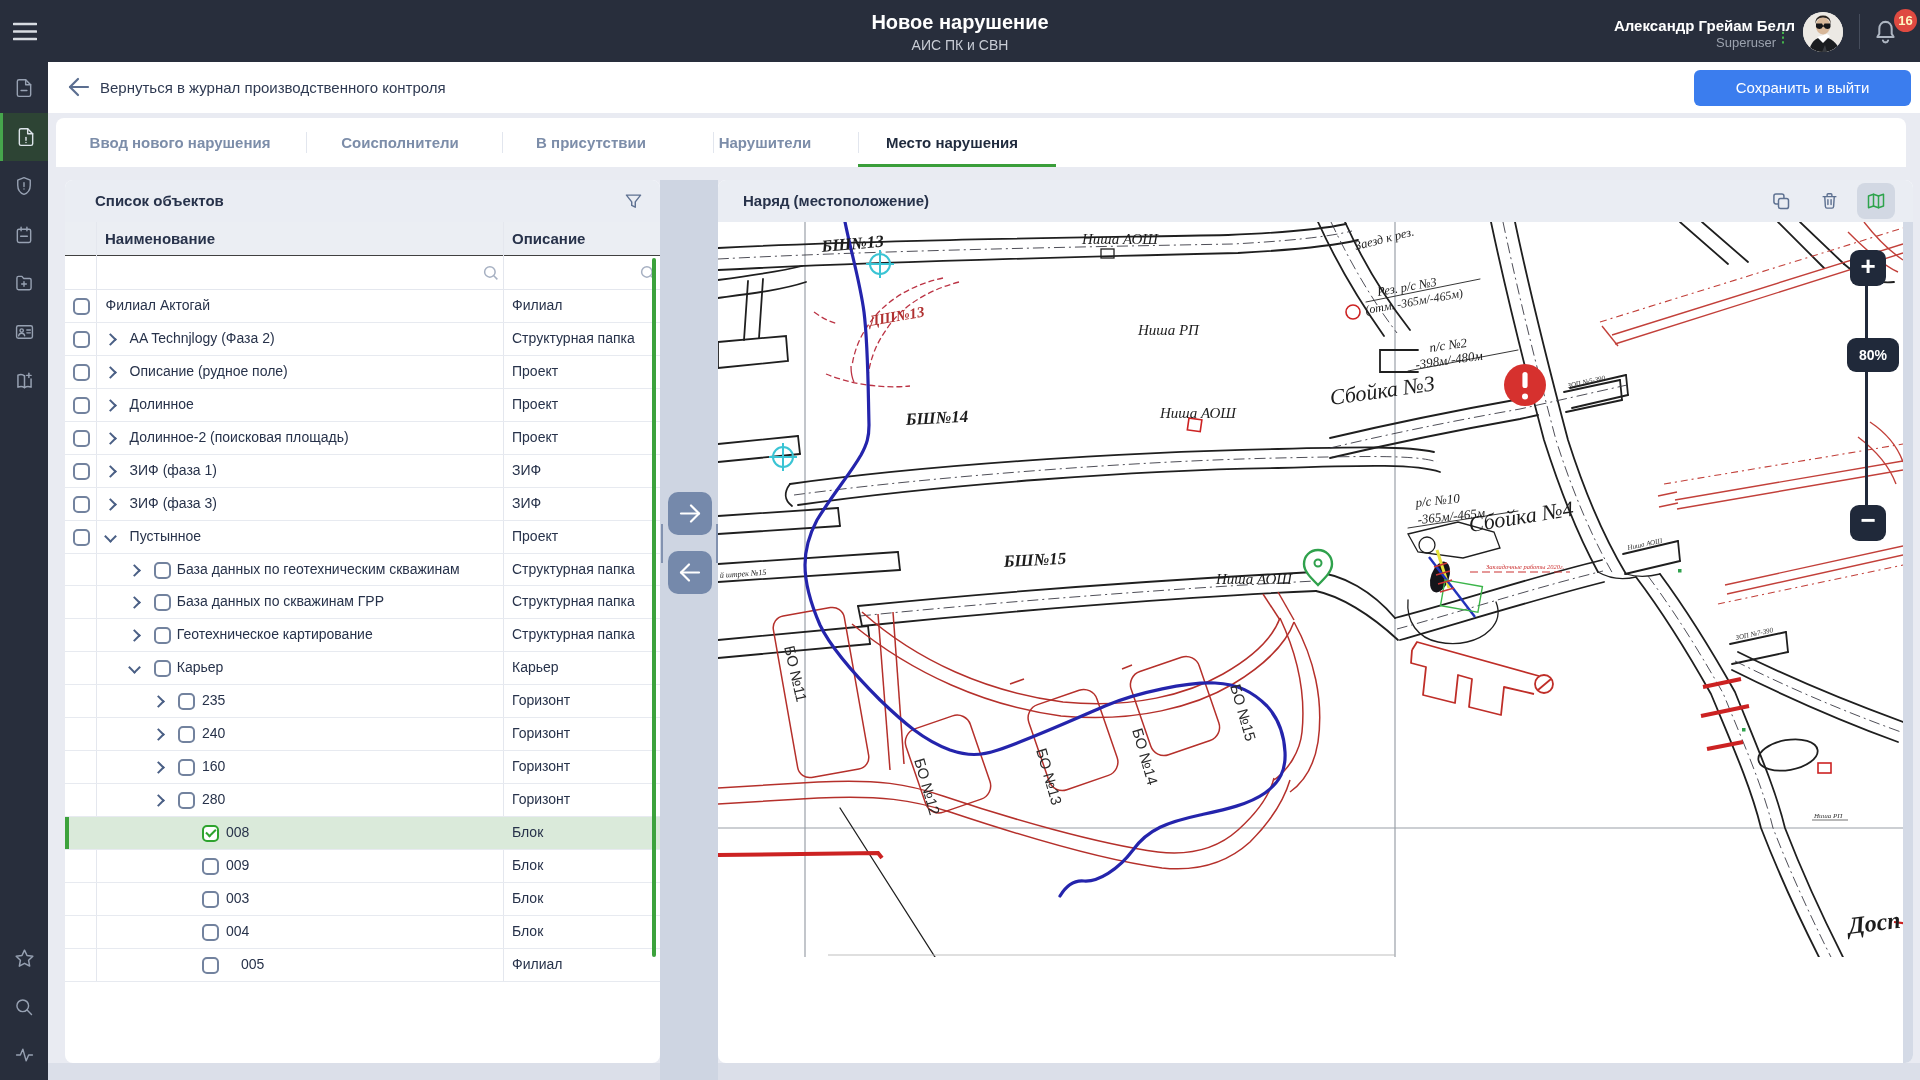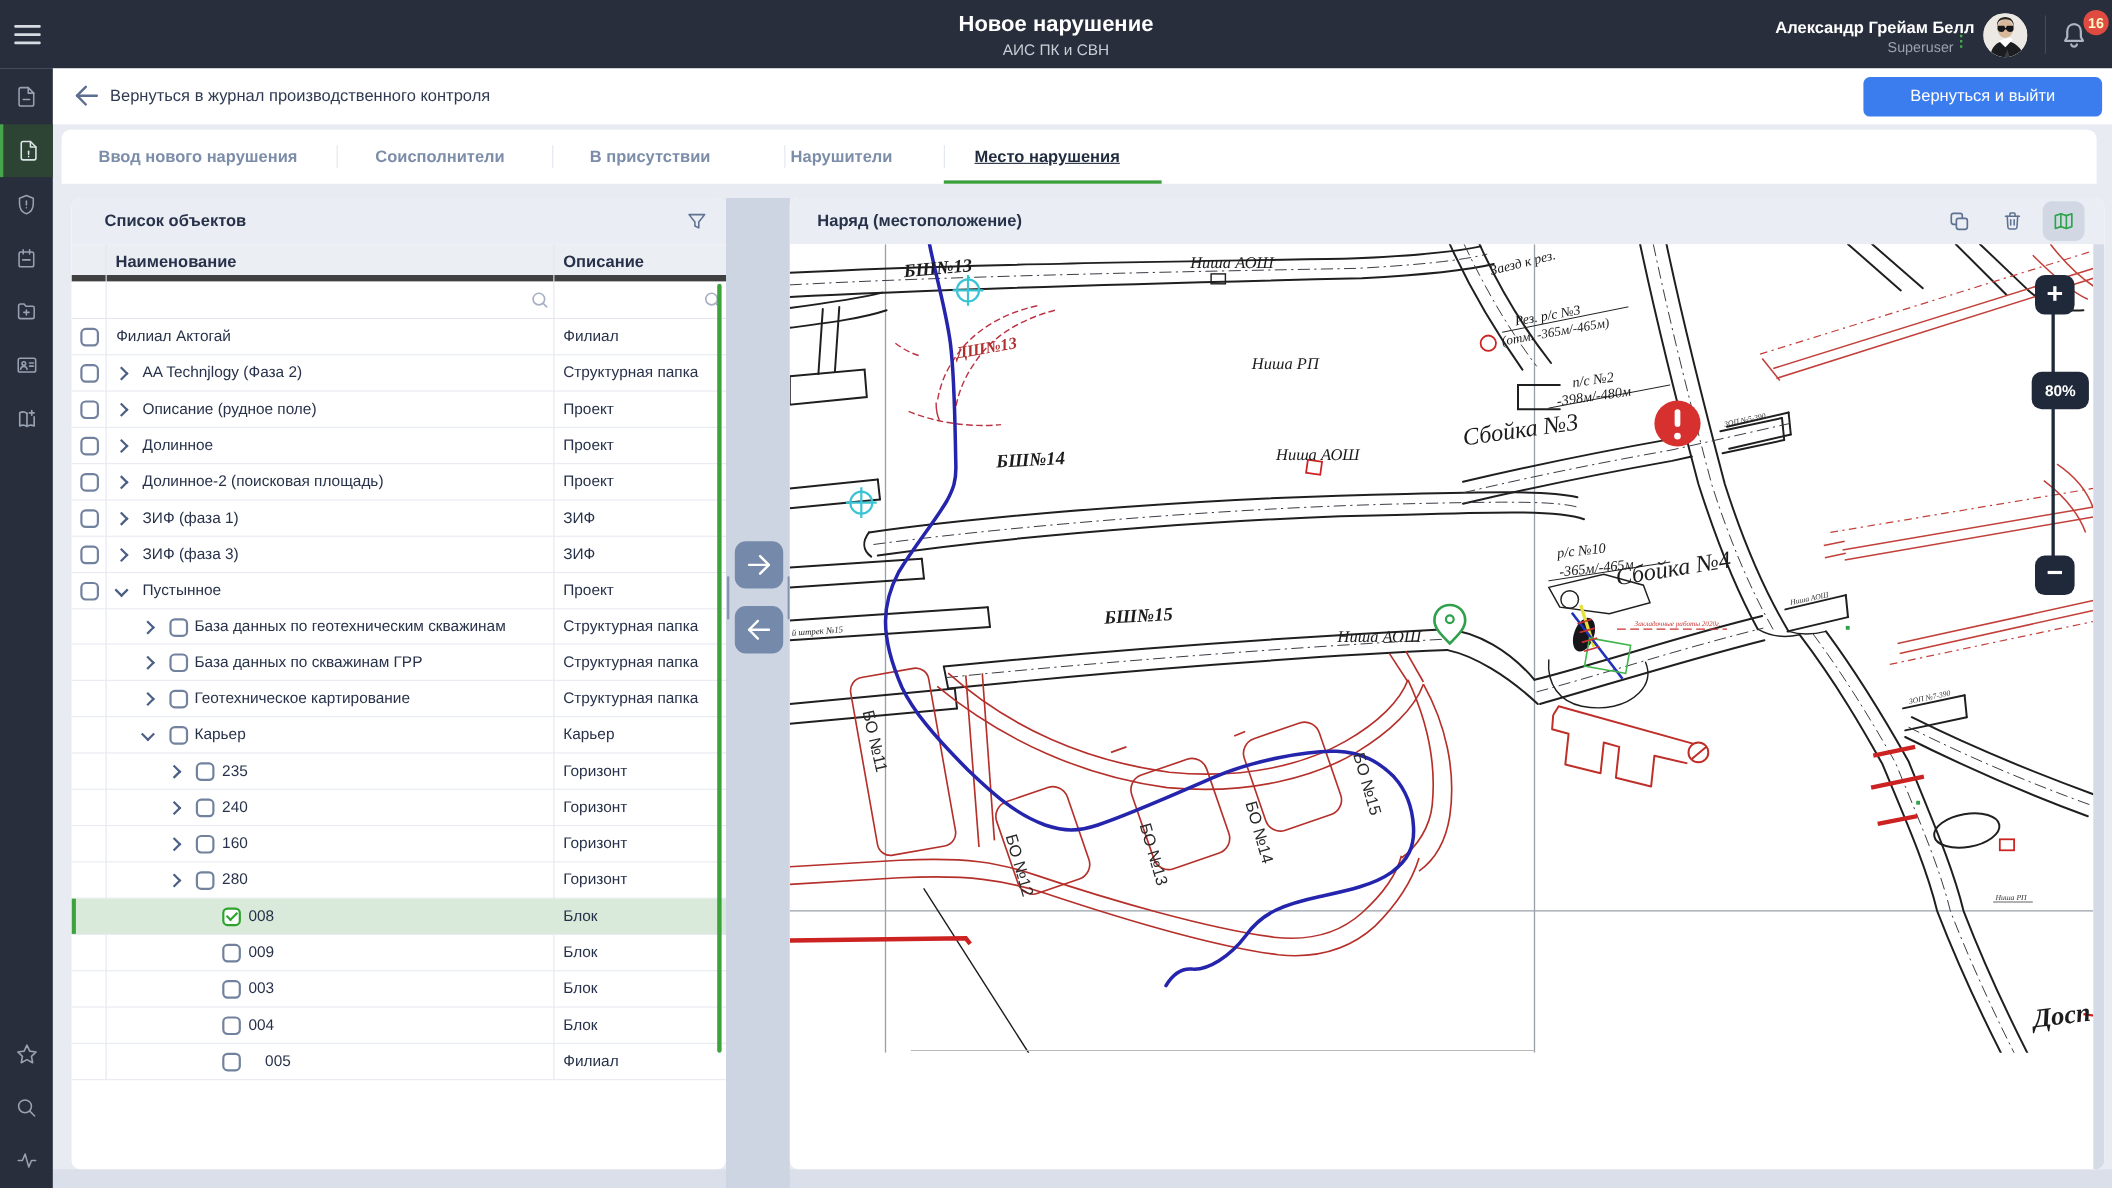--- a/index.html
+++ b/index.html
@@ -30,21 +30,21 @@
 
 #tabcard{position:absolute;left:56px;top:118px;width:1850px;height:49px;background:#fff;border-radius:8px 8px 0 0;}
 .tab{position:absolute;top:0;height:49px;line-height:49px;font-size:15px;font-weight:bold;color:#7C8DA9;text-align:center;transform:translateX(-50%);white-space:nowrap;}
 .tab.on{color:#1F2A3D;}
 .tabsep{position:absolute;top:14px;width:1px;height:21px;background:#E2E6EE;}
 #tabline{position:absolute;left:802px;top:46px;width:198px;height:3px;background:#3A9E3A;}
 
 #lpanel{position:absolute;left:65px;top:180px;width:595px;height:883px;background:#fff;border-radius:8px;overflow:hidden;}
 #lphead{position:absolute;left:0;top:0;width:595px;height:42px;background:#EAEDF3;}
 #lphead span{position:absolute;left:30px;top:12px;font-size:15px;font-weight:bold;color:#27324A;}
-#thead{position:absolute;left:0;top:42px;width:595px;height:34px;background:#EBEEF3;border-bottom:6px solid #404040;}
+#thead{position:absolute;left:0;top:42px;width:595px;height:34px;background:#EBEEF3;border-bottom:1px solid #404040;}
 #thead .h1{position:absolute;left:40px;top:8px;font-size:15px;font-weight:bold;color:#27324A;}
 #thead .h2{position:absolute;left:447px;top:8px;font-size:15px;font-weight:bold;color:#27324A;}
 #srow{position:absolute;left:0;top:76px;width:595px;height:34px;background:#fff;border-bottom:1px solid #E4E7EE;}
 .vline{position:absolute;top:42px;width:1px;background:#E4E7EE;height:760px;}
 #rows{position:absolute;left:0;top:110px;width:595px;}
 .row{position:relative;width:595px;height:32.95px;border-bottom:1px solid #E7EAF0;}
 .row .nm{position:absolute;top:7px;font-size:14px;color:#27324A;white-space:nowrap;}
 .row .ds{position:absolute;left:447px;top:7px;font-size:14px;color:#27324A;}
 .cb{position:absolute;top:8px;width:17px;height:17px;border:2px solid #72829E;border-radius:5px;background:#fff;}
 .chev{position:absolute;top:12px;width:9px;height:9px;border-right:2.2px solid #4A5F85;border-bottom:2.2px solid #4A5F85;transform:rotate(-45deg);}
@@ -186,29 +186,29 @@
 </div>
 
 <div id="backrow">
   <svg class="abs" style="left:20px;top:15px" width="22" height="20" viewBox="0 0 22 20">
       <g stroke="#5B6E90" stroke-width="2.2" stroke-linecap="round" stroke-linejoin="round" fill="none">
         <line x1="2" y1="10" x2="20" y2="10"></line>
         <path d="M10 2 L2 10 L10 18"></path>
       </g>
     </svg>
   <div id="backtxt">Вернуться в журнал производственного контроля</div>
-  <div id="savebtn">Вернуться и выйти</div>
+  <div id="savebtn">Сохранить и выйти</div>
 </div>
 
 <div id="tabcard">
   <div class="tab" style="left:124px;">Ввод нового нарушения</div>
   <div class="tab" style="left:344px;">Соисполнители</div>
   <div class="tab" style="left:535px;">В присутствии</div>
   <div class="tab" style="left:709px;">Нарушители</div>
-  <div class="tab on" style="left:896px;text-decoration:underline;">Место нарушения</div>
+  <div class="tab on" style="left:896px;">Место нарушения</div>
   <div class="tabsep" style="left:250px"></div>
   <div class="tabsep" style="left:446px"></div>
   <div class="tabsep" style="left:657px"></div>
   <div class="tabsep" style="left:802px"></div>
   <div id="tabline"></div>
 </div>
 
 <div id="lpanel">
   <div id="lphead">
       <span>Список объектов</span>

